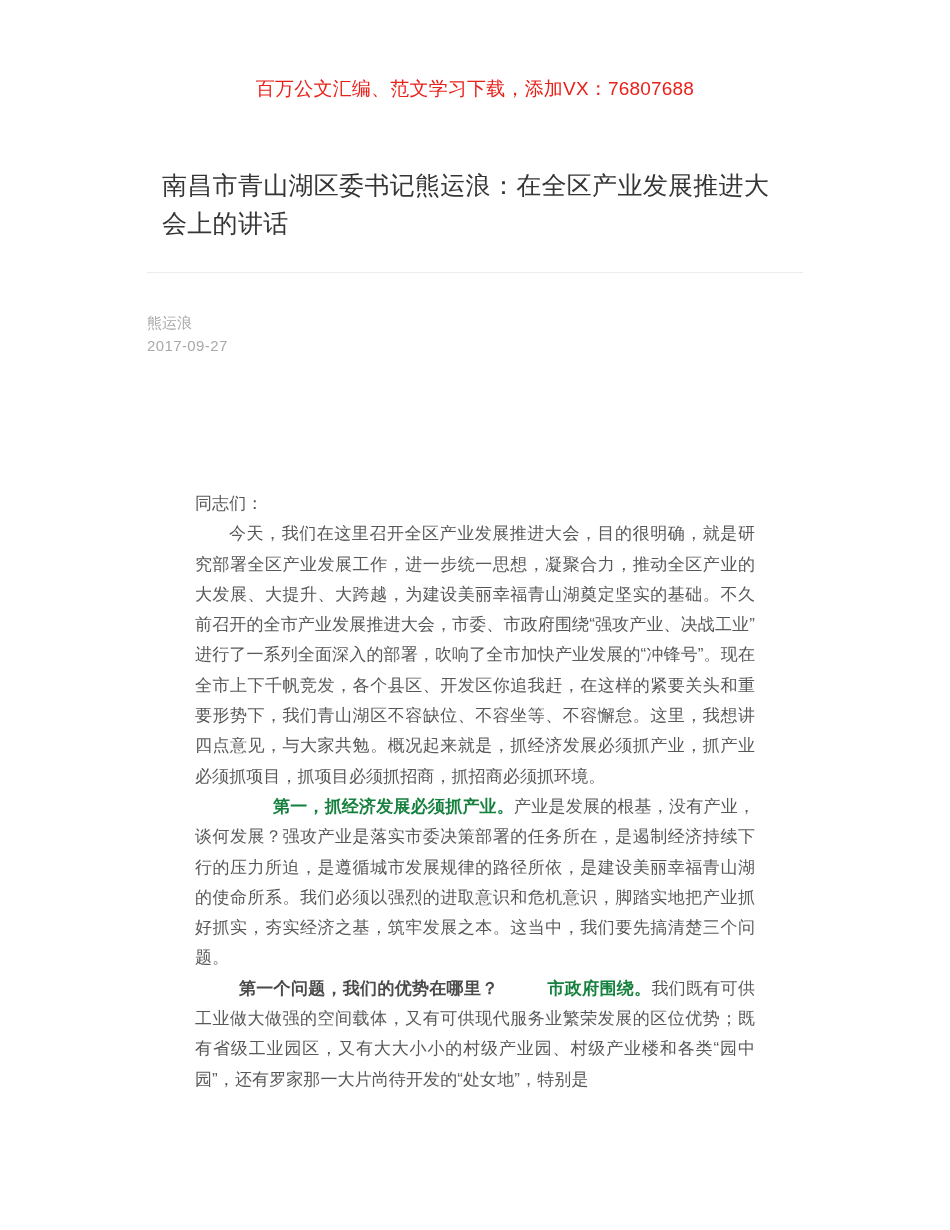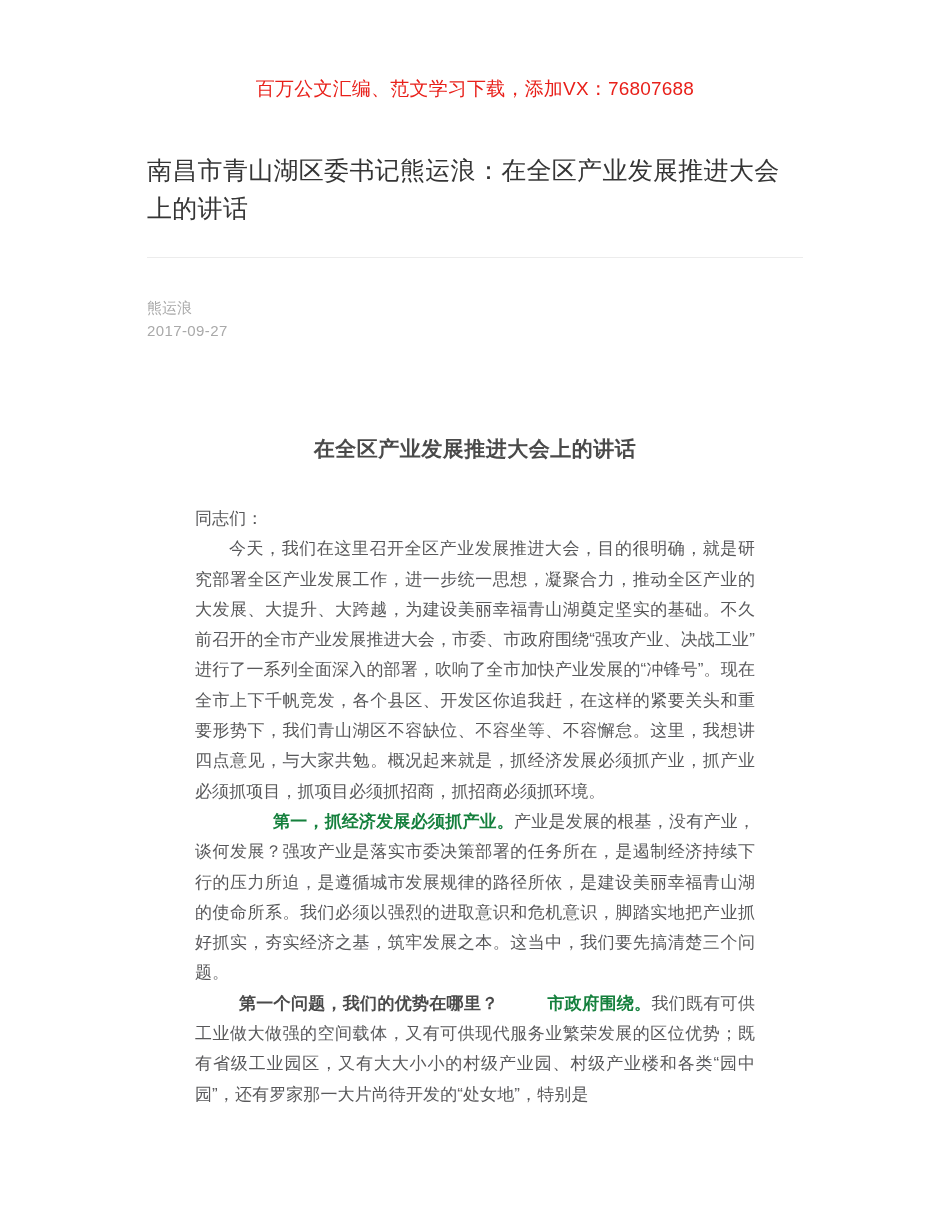--- a/index.html
+++ b/index.html
@@ -40,21 +40,21 @@
     box-sizing: border-box;
   }
   .article-header {
     padding-top: 49px;
   }
   .article-title {
     font-size: 25px;
     line-height: 38px;
     color: #353535;
     font-weight: 400;
-    margin: 0;
+    margin: 15px;
     letter-spacing: 0.3px;
   }
   .title-divider {
     border: 0;
     border-top: 1px solid #ececec;
     margin: 30px 0 0 0;
     width: 100%;
   }
   .byline {
     padding-top: 21px;
@@ -136,21 +136,20 @@
     <h1 class="article-title">南昌市青山湖区委书记熊运浪：在全区产业发展推进大会上的讲话</h1>
     <hr class="title-divider">
     <div class="byline">
       <span class="byline-author">熊运浪</span>
       <span class="byline-date">2017-09-27</span>
     </div>
   </div>
 </div>
 
 <div class="doc-body">
-  <h2 class="doc-heading">在全区产业发展推进大会上的讲话</h2>
 
   <div class="doc-paragraphs">
       <p class="doc-p salutation"><span>同志们：</span></p>
       <p class="doc-p indent"><span>今天，我们在这里召开全区产业发展推进大会，目的很明确，就是研究部署全区产业发展工作，进一步统一思想，凝聚合力，推动全区产业的大发展、大提升、大跨越，为建设美丽幸福青山湖奠定坚实的基础。不久前召开的全市产业发展推进大会，市委、市政府围绕“强攻产业、决战工业”进行了一系列全面深入的部署，吹响了全市加快产业发展的“冲锋号”。现在全市上下千帆竞发，各个县区、开发区你追我赶，在这样的紧要关头和重要形势下，我们青山湖区不容缺位、不容坐等、不容懈怠。这里，我想讲四点意见，与大家共勉。概况起来就是，抓经济发展必须抓产业，抓产业必须抓项目，抓项目必须抓招商，抓招商必须抓环境。</span></p>
       <p class="doc-p indent"><span class="em-red-bold">第一，抓经济发展必须抓产业。</span><span>产业是发展的根基，没有产业，谈何发展？强攻产业是落实市委决策部署的任务所在，是遏制经济持续下行的压力所迫，是遵循城市发展规律的路径所依，是建设美丽幸福青山湖的使命所系。我们必须以强烈的进取意识和危机意识，脚踏实地把产业抓好抓实，夯实经济之基，筑牢发展之本。这当中，我们要先搞清楚三个问题。</span></p>
       <p class="doc-p indent"><span class="em-black-bold">第一个问题，我们的优势在哪里？</span><span> </span><span class="em-red-bold">市政府围绕。</span><span>我们既有可供工业做大做强的空间载体，又有可供现代服务业繁荣发展的区位优势；既有省级工业园区，又有大大小小的村级产业园、村级产业楼和各类“园中园”，还有罗家那一大片尚待开发的“处女地”，特别是</span></p>
     </div>
 </div>
 
 </body></html>

